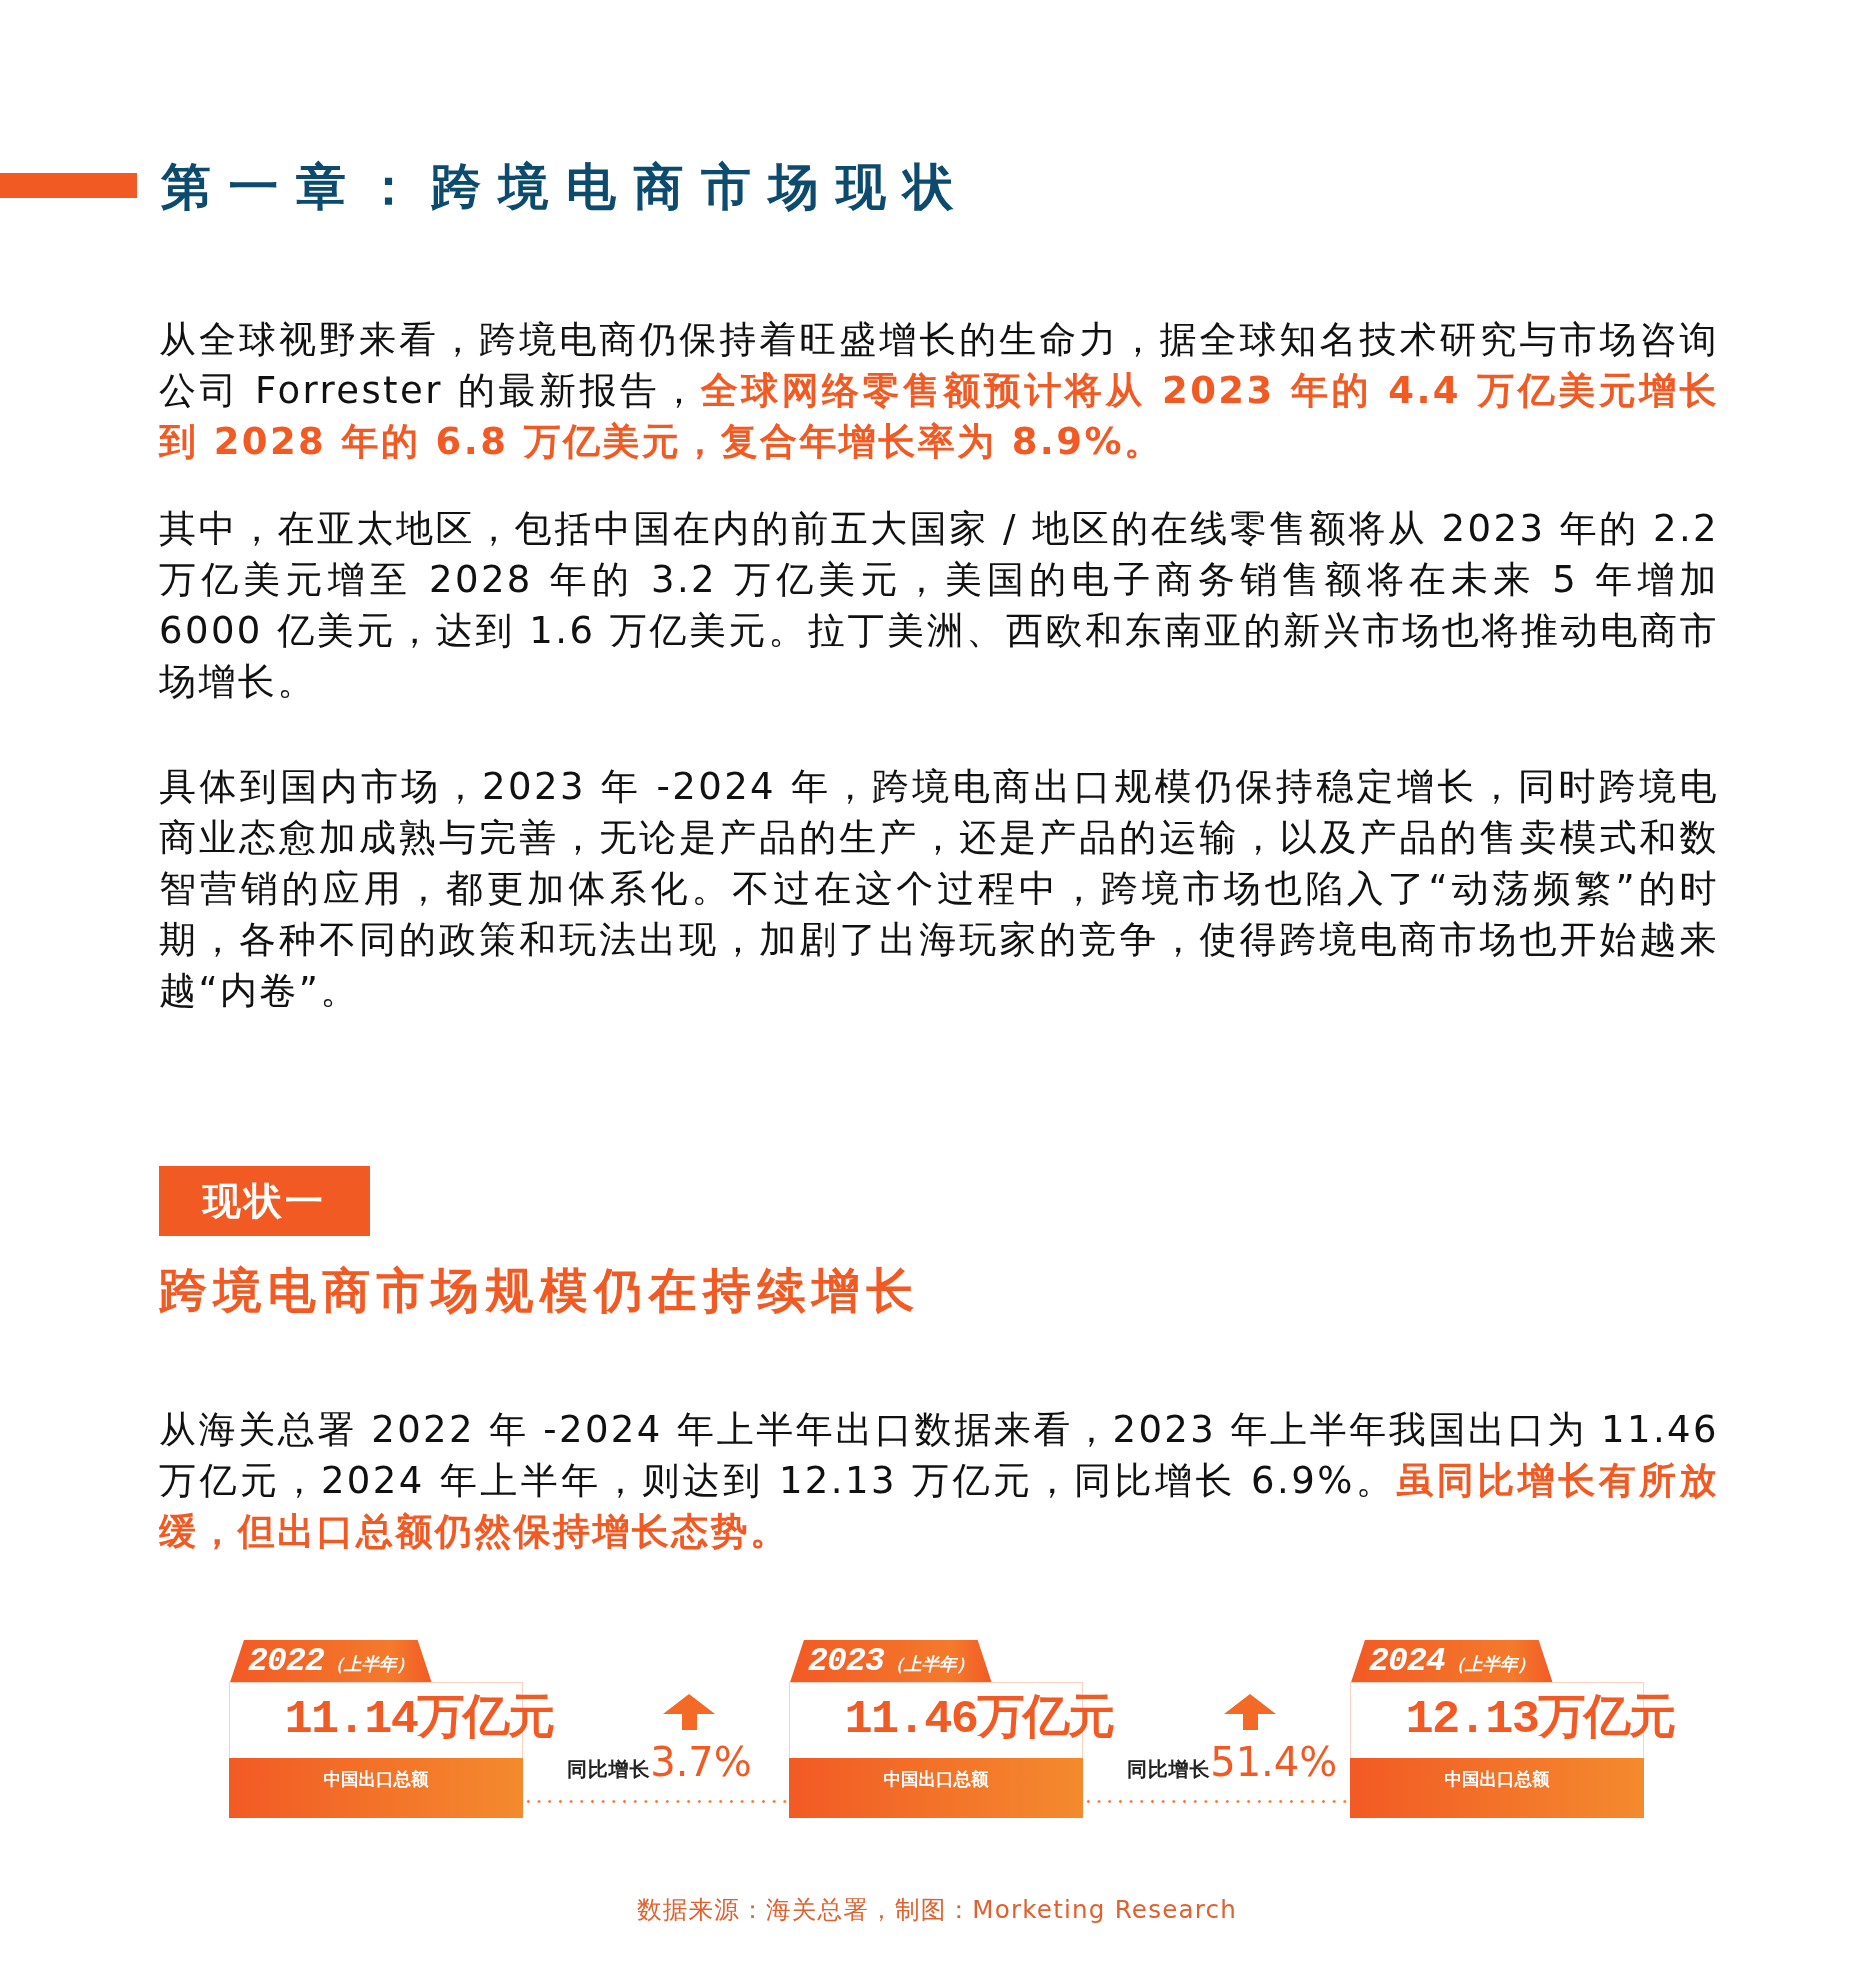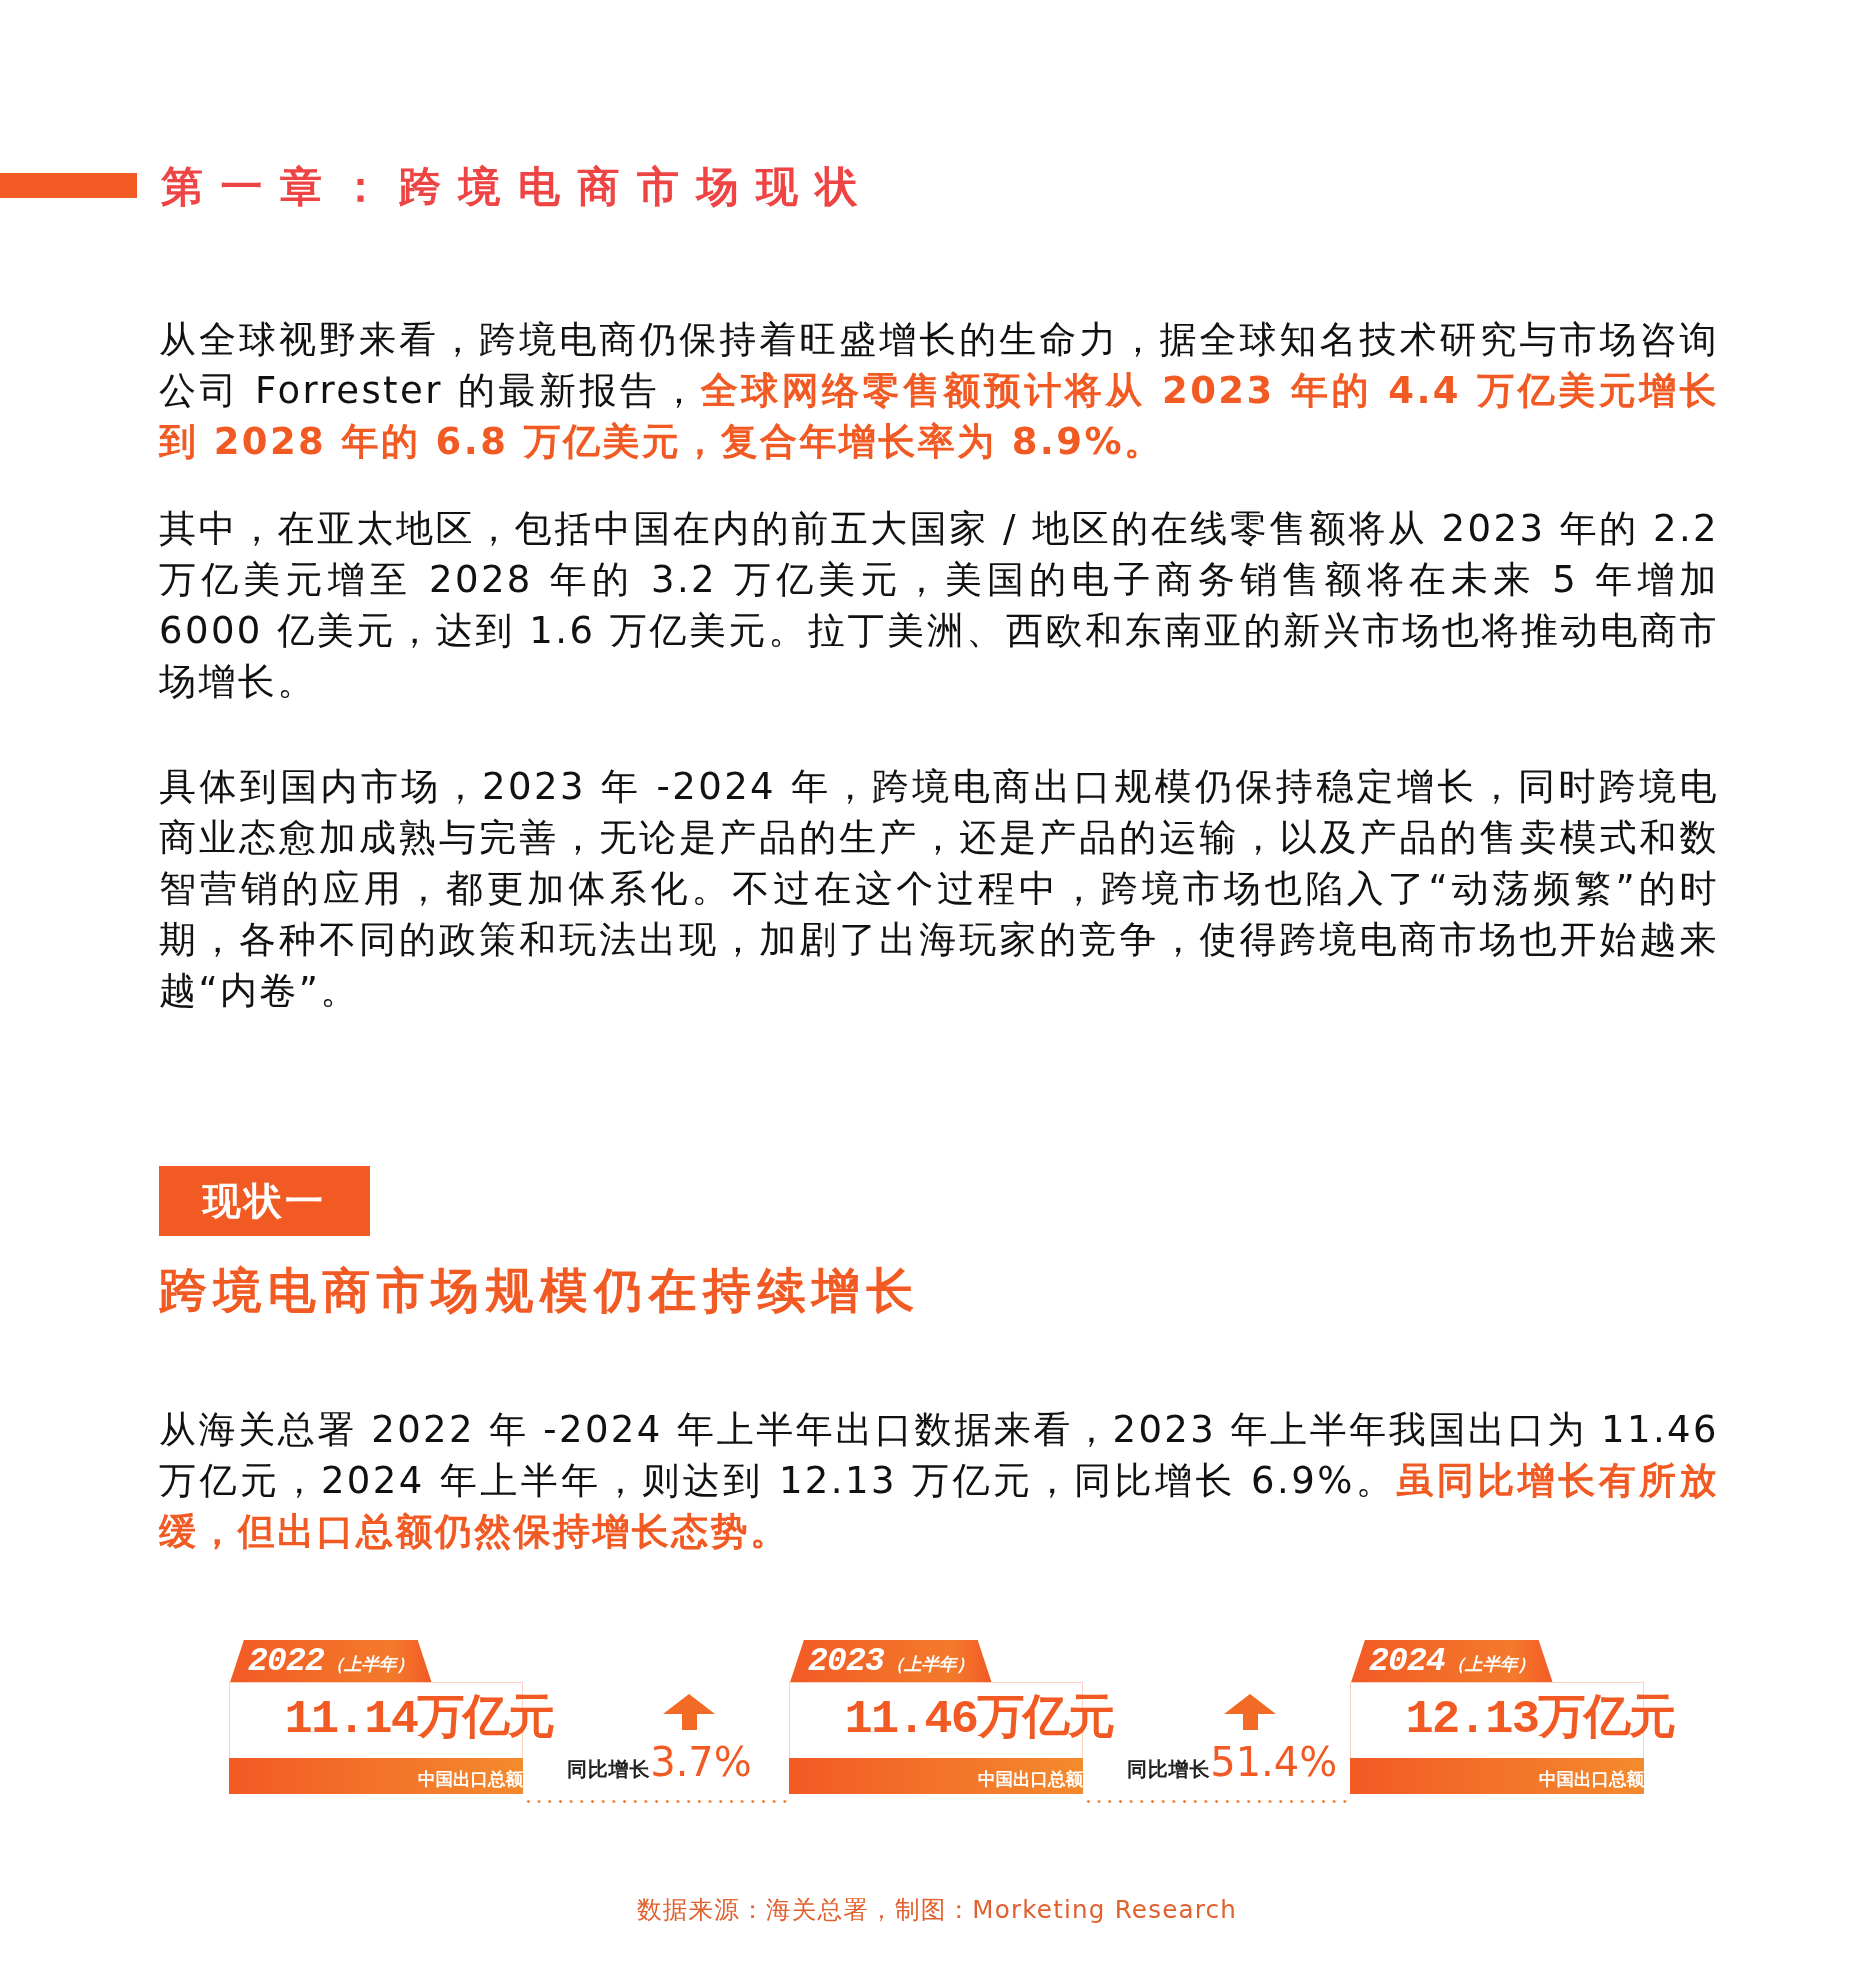--- a/index.html
+++ b/index.html
@@ -5,22 +5,22 @@
   html, body { margin: 0; padding: 0; }
   body {
     width: 1874px; height: 2668px; position: relative; overflow: hidden;
     background: #ffffff; color: #111111;
     font-family: "DejaVu Sans", "Liberation Sans", sans-serif;
   }
   .abs { position: absolute; }
 
   .chapter-bar { left: 0; top: 173px; width: 137px; height: 25px; background: #F25A24; }
   .chapter-title {
-    left: 161px; top: 157px; font-size: 42px; line-height: 60px; font-weight: bold;
-    color: #ef4444; letter-spacing: 17.5px; white-space: nowrap;
+    left: 161px; top: 157px; font-size: 50px; line-height: 60px; font-weight: bold;
+    color: #0c4a6e; letter-spacing: 17.5px; white-space: nowrap;
   }
 
   .para {
     left: 159px; width: 1560px; font-size: 37px; line-height: 51px;
     letter-spacing: 2.4px; text-align: justify; text-align-last: left;
   }
   .para .hl { color: #F25A24; font-weight: bold; }
 
   .badge {
     left: 159px; top: 1166px; width: 211px; height: 70px; background: #F25A24;
@@ -47,23 +47,23 @@
   .card .box {
     position: absolute; left: 0; top: 42px; width: 292px; height: 75px;
     background: #fff; border: 0.8px solid #FAD2BF; border-bottom: none;
   }
   .card .value {
     position: absolute; left: 0; top: 48px; width: 294px; text-align: center;
     color: #F25A24; font-weight: bold; font-size: 47px; line-height: 64px;
     letter-spacing: -1.6px; white-space: nowrap; padding-left: 43px;
   }
   .card .band {
-    position: absolute; left: 0; top: 118px; width: 294px; height: 36px;
+    position: absolute; left: 0; top: 118px; width: 294px; height: 60px;
     background: linear-gradient(90deg, #F25A24 0%, #F48A2E 100%);
-    color: #fff; text-align: right; font-size: 17.5px; line-height: 44px; font-weight: bold;
+    color: #fff; text-align: center; font-size: 17.5px; line-height: 44px; font-weight: bold;
   }
   .dotted {
     top: 1800px; height: 3.2px;
     background-image: radial-gradient(circle, #F47A2C 1.2px, transparent 1.6px);
     background-size: 10.7px 3.2px; background-repeat: repeat-x;
   }
   .arrow { width: 52px; height: 37px; }
   .arrow .head {
     position: absolute; left: 0; top: 0; width: 0; height: 0;
     border-left: 26px solid transparent; border-right: 26px solid transparent;

